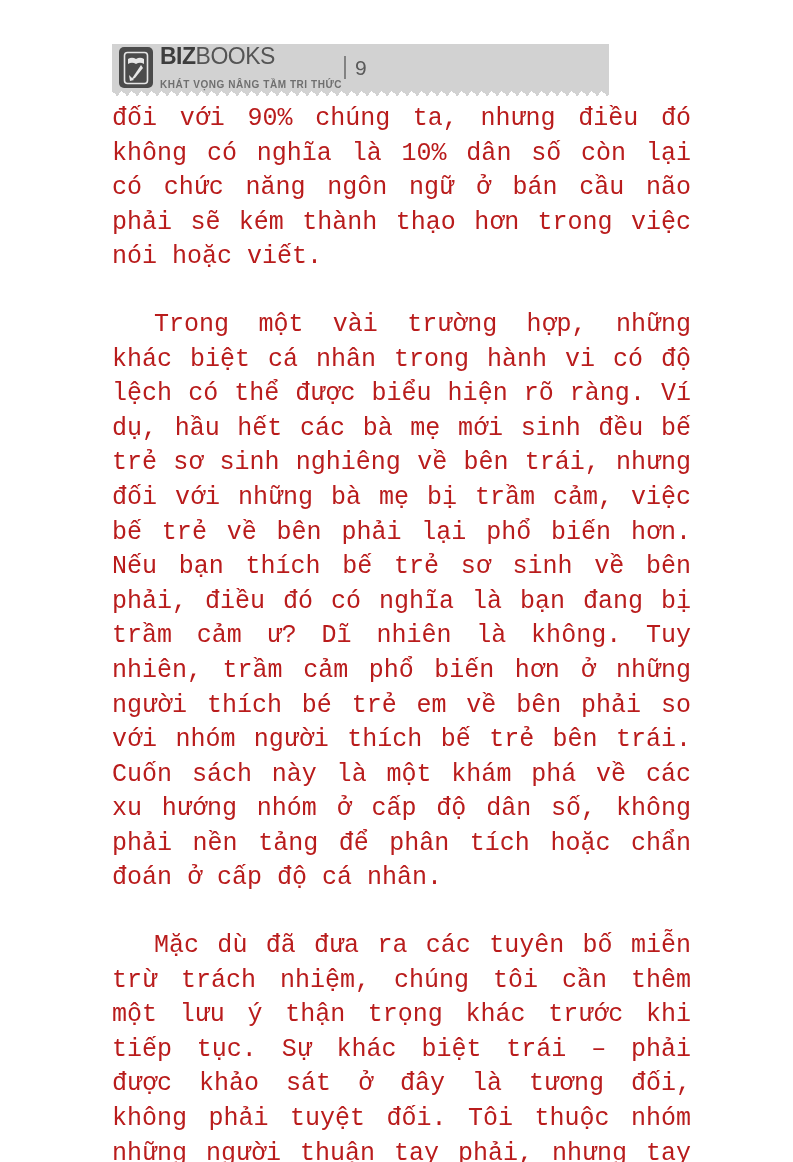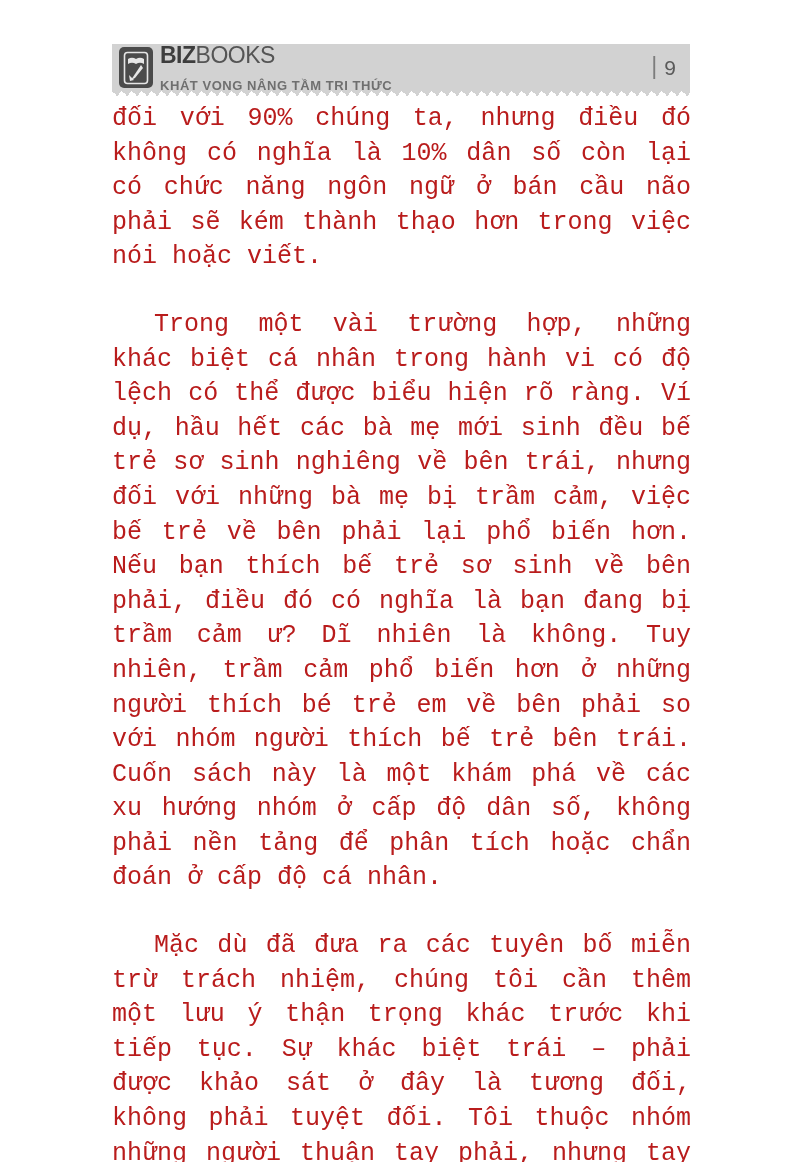--- a/index.html
+++ b/index.html
@@ -10,26 +10,25 @@
     position: relative;
     font-family: "Liberation Sans", sans-serif;
     overflow: hidden;
   }
 
   
   .header-band {
     position: absolute;
     left: 112px;
     top: 44px;
-    width: 578px;
+    width: 497px;
     height: 47px;
     background: #d2d2d2;
     display: flex;
     align-items: center;
-    justify-content: space-between;
     padding: 0 14px 0 7px;
   }
   .perforation {
     position: absolute;
     left: 0;
     right: 0;
     bottom: -5px;
     height: 5px;
     background: conic-gradient(from -45deg at 50% 100%, #d2d2d2 90deg, transparent 0) 0 0 / 10px 5px repeat-x;
   }
@@ -48,21 +47,21 @@
   .logo-text-col { display: flex; flex-direction: column; line-height: 1; }
   .brand-line {
     font-size: 23px;
     letter-spacing: -0.5px;
     line-height: 23px;
     white-space: nowrap;
   }
   .brand-bold { font-weight: 700; color: #3d3d3d; }
   .brand-light { font-weight: 400; color: #555555; }
   .tagline {
-    font-size: 13px;
+    font-size: 10px;
     font-weight: 700;
     color: #6f6f6f;
     letter-spacing: 0.55px;
     margin-top: 12px;
     white-space: nowrap;
   }
   .pagenum-group {
     display: flex;
     align-items: center;
     gap: 7px;

